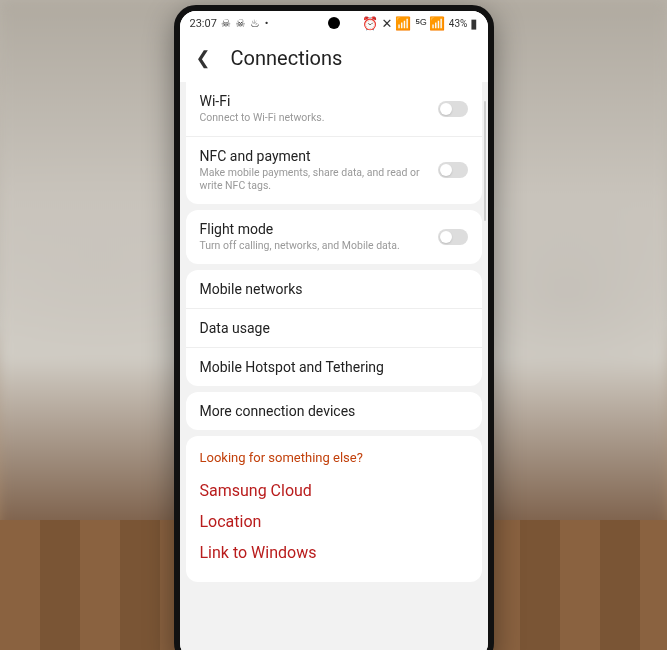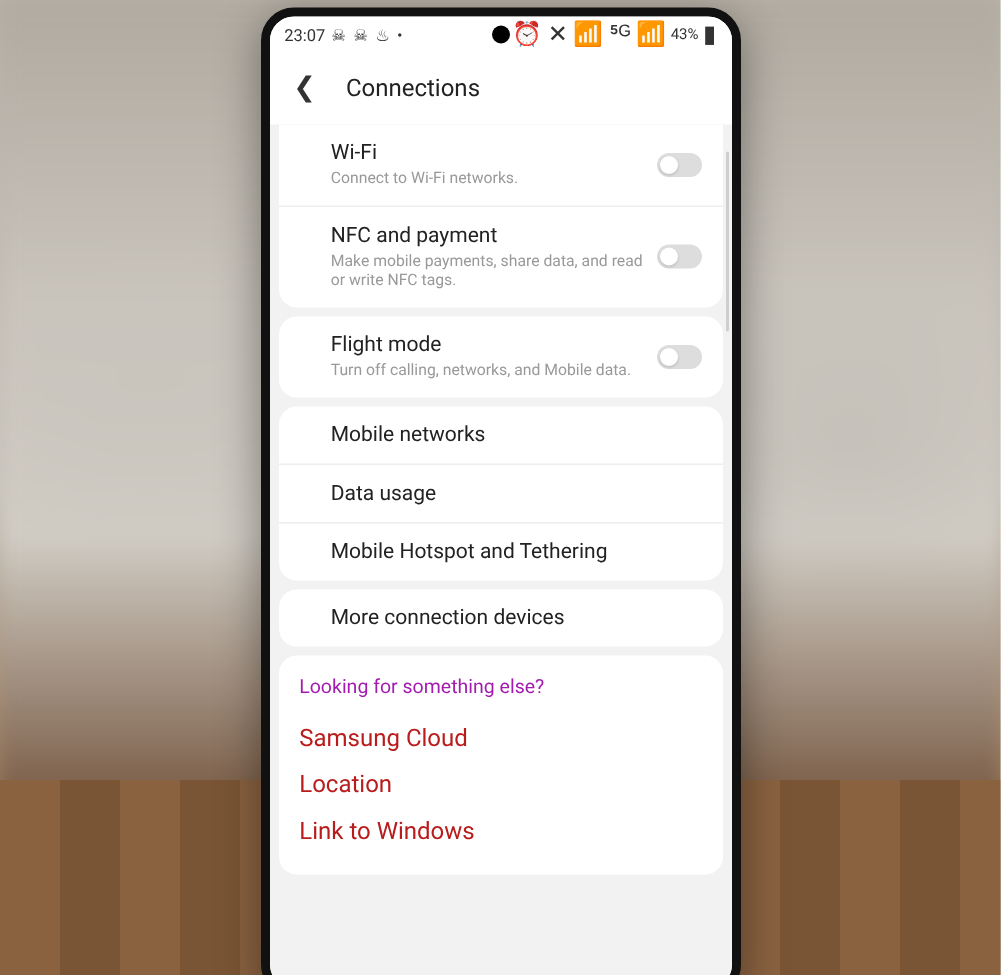--- a/index.html
+++ b/index.html
@@ -57,51 +57,51 @@
     height: 24px;
     display: flex;
     justify-content: space-between;
     padding: 0 10px;
     font-size: 11px;
     color: #333;
     background: #fff;
   }
   .status-left { display: flex; gap: 4px; align-items: center; }
   .status-right { display: flex; gap: 3px; align-items: center; font-size: 10px; }
-  .status-right .ico { font-size: 16px; line-height: 1; }
+  .status-right .ico { font-size: 13px; line-height: 1; }
   .header {
     display: flex;
     align-items: center;
     padding: 10px 12px 12px;
     gap: 16px;
     background: #fff;
   }
   .back-icon { font-size: 18px; color: #333; cursor: pointer; padding: 2px 4px; }
-  .header-title { font-size: 16px; color: #222; font-weight: 400; }
+  .header-title { font-size: 20px; color: #222; font-weight: 400; }
   .content {
     flex: 1;
     overflow-y: auto;
     background: #f2f2f2;
   }
   .section {
     background: #fff;
     border-radius: 12px;
     margin: 6px 6px 0;
     overflow: hidden;
   }
   .section:first-child { margin-top: 0; border-top-left-radius: 0; border-top-right-radius: 0; }
   .row {
     display: flex;
     align-items: center;
     padding: 11px 14px;
     border-bottom: 1px solid #eee;
     cursor: pointer;
   }
   .row:last-child { border-bottom: none; }
-  .row-text { flex: 1; margin-left: 21px; }
+  .row-text { flex: 1; }
   .row-title { font-size: 14px; color: #222; }
   .row-sub { font-size: 10.5px; color: #999; margin-top: 2px; line-height: 1.3; }
   .toggle {
     width: 30px;
     height: 16px;
     background: #ddd;
     border-radius: 10px;
     position: relative;
     cursor: pointer;
     flex-shrink: 0;
@@ -111,21 +111,21 @@
     position: absolute;
     width: 12px;
     height: 12px;
     background: #fff;
     border-radius: 50%;
     top: 2px;
     left: 2px;
     box-shadow: 0 1px 2px rgba(0,0,0,0.15);
   }
   .footer-section { padding: 14px; }
-  .footer-title { font-size: 13px; color: #a21caf; margin-bottom: 10px; }
+  .footer-title { font-size: 13px; color: #c2410c; margin-bottom: 10px; }
   .link-item { font-size: 16px; color: #b91c1c; padding: 6px 0; cursor: pointer; }
   .scrollbar-hint {
     position: absolute;
     right: 2px;
     top: 90px;
     width: 2px;
     height: 120px;
     background: rgba(0,0,0,0.15);
     border-radius: 2px;
   }

